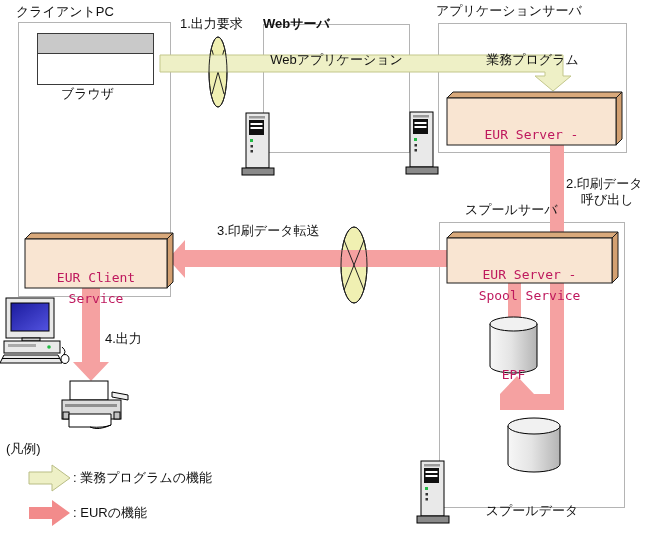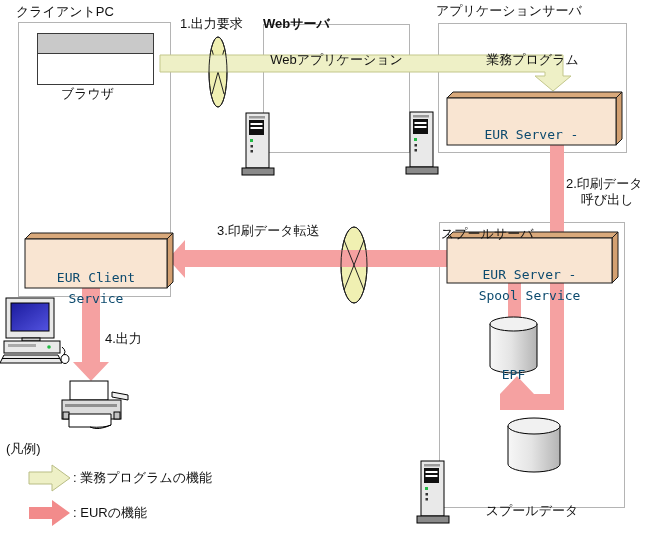--- a/index.html
+++ b/index.html
@@ -2,21 +2,21 @@
 <html><head>
 <meta charset="utf-8">
 <style>
   html,body{margin:0;padding:0;background:#fff;}
   #canvas{position:relative;width:659px;height:533px;background:#fff;overflow:hidden;
           font-family:"Liberation Sans","DejaVu Sans",sans-serif;}
   .frame{position:absolute;border:1px solid #b4b4b4;background:#fff;z-index:1;box-sizing:border-box;}
   #svglayer{position:absolute;left:0;top:0;z-index:2;}
   .lbl{position:absolute;z-index:3;font-size:13px;color:#111;white-space:nowrap;line-height:15px;}
   .ctr{text-align:center;margin-top:24px;}
-  .mono{font-family:"DejaVu Sans Mono","Liberation Mono",monospace;line-height:21px;color:#0c4a6e;}
+  .mono{font-family:"DejaVu Sans Mono","Liberation Mono",monospace;line-height:21px;color:#be185d;}
   .browser{position:absolute;left:37px;top:33px;width:117px;height:52px;border:1px solid #3a3a3a;
            background:#fff;z-index:1;box-sizing:border-box;}
   .browser-head{height:19px;background:#c9c9c9;border-bottom:1px solid #3a3a3a;}
 </style>
 </head>
 <body>
 
 <div id="canvas">
 
   <div class="frame" style="left:18px;top:22px;width:153px;height:275px;"></div>
@@ -136,21 +136,21 @@
       <path d="M28,46 Q42,47 49,44" fill="none" stroke="#000"></path>
     </g>
 
     <path d="M29,472 H52 V465 L70,478 L52,491 V484 H29 Z" stroke="#b9bd85" fill="#eef0c6"></path>
     <path d="M29,507 H52 V500 L70,513 L52,526 V519 H29 Z" fill="#f28b8b"></path>
   </svg>
 
   <div class="lbl" style="left:16px;top:4px;">クライアントPC</div>
   <div class="lbl" style="left:263px;top:16px;font-weight:bold;">Webサーバ</div>
   <div class="lbl" style="left:436px;top:3px;">アプリケーションサーバ</div>
-  <div class="lbl" style="left:441px;top:202px;margin-top:24px;">スプールサーバ</div>
+  <div class="lbl" style="left:465px;top:202px;">スプールサーバ</div>
 
   <div class="lbl ctr" style="left:263px;top:28px;width:147px;">Webアプリケーション</div>
   <div class="lbl ctr" style="left:438px;top:28px;width:189px;">業務プログラム</div>
   <div class="lbl ctr" style="left:37px;top:62px;width:101px;">ブラウザ</div>
 
   <div class="lbl ctr mono" style="left:447px;top:100px;width:169px;">
     <div>EUR Server -</div>
   </div>
   <div class="lbl ctr mono" style="left:447px;top:240px;width:165px;">
     <div>EUR Server -</div>

